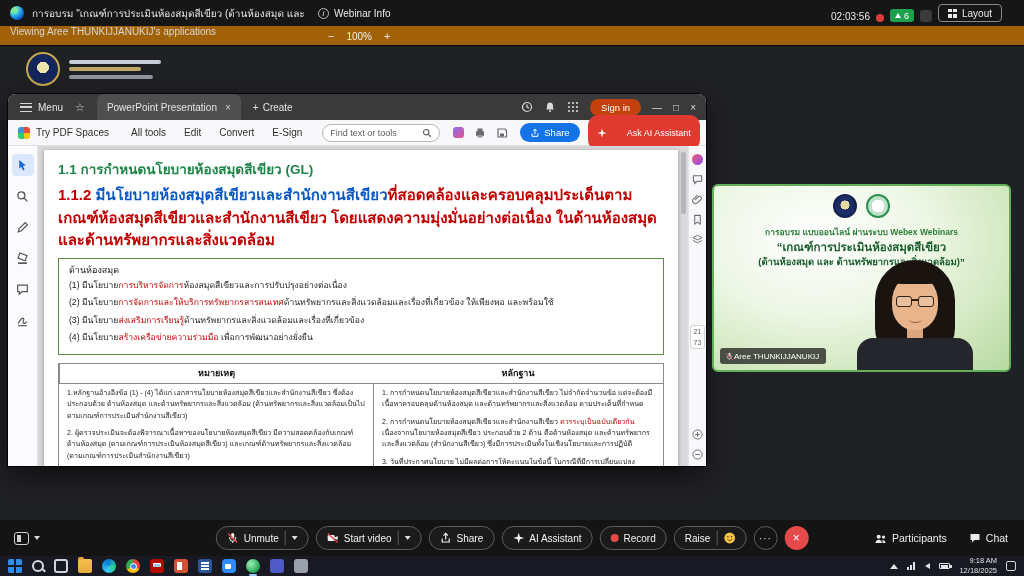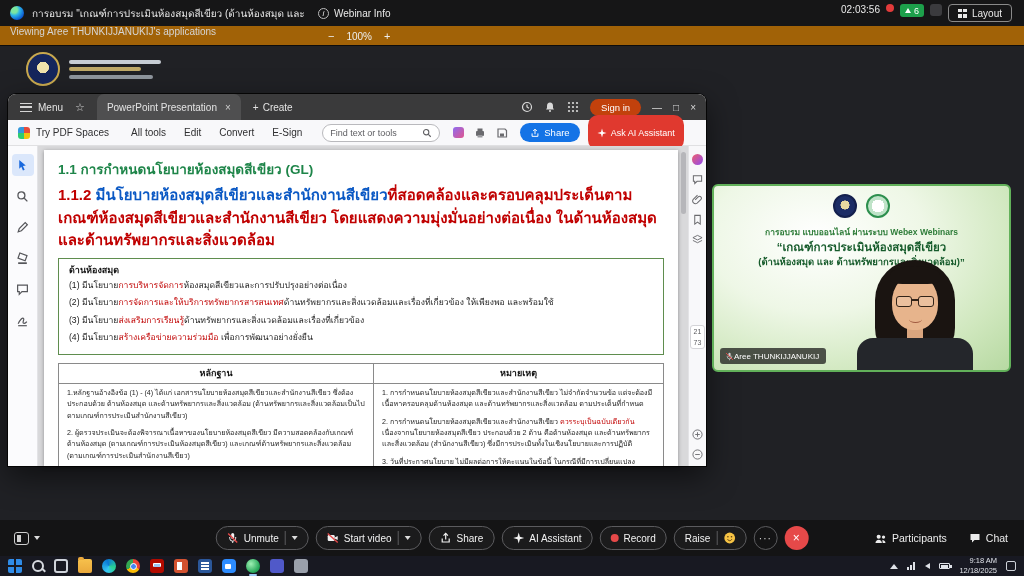--- a/index.html
+++ b/index.html
@@ -7,21 +7,21 @@
   body{background:#000;font-family:"Liberation Sans","DejaVu Sans",sans-serif}
   #stage{position:relative;width:1024px;height:576px;overflow:hidden;background:#202125;font-family:"Liberation Sans","DejaVu Sans",sans-serif}
   svg{display:block}
 
   
   .topbar{position:absolute;top:0;left:0;width:1024px;height:26px;background:#161617;display:flex;align-items:center;color:#e9e9e9;font-size:10px}
   .webex-logo{width:14px;height:14px;border-radius:50%;margin:0 8px 0 10px;background:radial-gradient(circle at 30% 28%,#7be6a0 0 22%,#2bb3e8 40%,#0b57d0 75%,#073e9e)}
   .mtitle{white-space:nowrap;max-width:272px;overflow:hidden}
   .winfo{margin-left:14px;display:flex;align-items:center;gap:5px;background:none;border:none;color:#e9e9e9;font-size:10px;cursor:pointer}
   .i-circle{width:11px;height:11px;border:1px solid #bbb;border-radius:50%;font-size:8px;font-style:italic;display:flex;align-items:center;justify-content:center}
-  .top-right{margin-left:auto;display:flex;align-items:flex-start;gap:6px;padding-right:12px}
+  .top-right{margin-left:auto;display:flex;align-items:flex-end;gap:6px;padding-right:22px}
   .rec-dot{width:8px;height:8px;border-radius:50%;background:#e23b3b}
   .conn-badge{display:flex;align-items:center;gap:3px;background:#1da04b;border-radius:3px;padding:1.5px 5px;font-size:9px;color:#fff}
   .up-tri{width:0;height:0;border-left:3.5px solid transparent;border-right:3.5px solid transparent;border-bottom:5px solid #fff}
   .dim-ic{width:12px;height:12px;background:#3b3b3e;border-radius:3px}
   .layout-btn{display:flex;align-items:center;gap:5px;border:1px solid #8a8a8a;border-radius:4px;background:none;color:#e9e9e9;font-size:10px;padding:2.5px 9px;cursor:pointer}
   .grid-glyph{width:9px;height:9px;display:grid;grid-template-columns:1fr 1fr;grid-template-rows:1fr 1fr;gap:1.5px}
   .grid-glyph i{background:#e9e9e9}
 
   
   .viewbar{position:absolute;top:26px;left:0;width:1024px;height:20px;background:#a16207;color:#d5d5d5;font-size:10px;display:flex;align-items:flex-start;padding-left:10px;border-bottom:1px solid #0c0c0c}
@@ -53,40 +53,40 @@
 
   .pdf-toolbar{position:absolute;top:26px;left:0;right:0;height:26px;background:#f8f8fa;border-bottom:1px solid #e0e0e2;display:flex;align-items:center;font-size:10px;color:#2f2f31}
   .pinwheel{width:12px;height:12px;margin-left:10px;border-radius:3px;background:conic-gradient(#e74c3c 0 25%,#f1c40f 0 50%,#2ecc71 0 75%,#3498db 0 100%)}
   .spaces-label{margin-left:6px;cursor:pointer}
   .pdf-nav{display:flex;gap:18px;margin-left:22px}
   .pdf-nav span{cursor:pointer}
   .search-pill{margin-left:20px;width:118px;height:18px;border:1px solid #b9b9bd;border-radius:9px;background:#fff;display:flex;align-items:center;justify-content:space-between;padding:0 7px;color:#5d5d61;font-size:9px;cursor:text}
   .tool-ics{display:flex;gap:10px;margin-left:13px;align-items:center}
   .gem{width:11px;height:11px;border-radius:3px;background:linear-gradient(135deg,#8e6cf1,#e0558e)}
   .share-btn{margin-left:12px;height:19px;background:#1473e6;padding:0 10px;border-radius:10px;color:#fff;border:none;font-size:9.5px;display:flex;align-items:center;gap:4px;cursor:pointer}
-  .ai-btn{margin-left:8px;height:35px;background:#e0392f;padding:13px 9px;border-radius:10px;color:#fff;border:none;font-size:9px;display:flex;align-items:center;gap:4px;cursor:pointer}
+  .ai-btn{margin-left:8px;height:35px;background:#e0392f;padding:13px 9px;border-radius:10px;color:#fff;border:none;font-size:9px;display:flex;align-items:center;gap:20px;cursor:pointer}
 
   .pdf-leftrail{position:absolute;top:52px;left:0;width:30px;bottom:0;background:#fbfbfd;border-right:1px solid #e3e3e6;display:flex;flex-direction:column;align-items:center;padding-top:8px;gap:9px}
   .lr-btn{width:22px;height:22px;border-radius:4px;display:flex;align-items:center;justify-content:center;color:#55565a;cursor:pointer}
   .lr-btn.active{background:#dbe7fb}
 
   .pdf-rightrail{position:absolute;top:52px;right:0;width:18px;bottom:0;background:#f8f8fa;border-left:1px solid #e3e3e6;display:flex;flex-direction:column;align-items:center;padding:8px 0 6px;gap:9px;font-size:7px;color:#5a5a5e}
   .rr-gap{flex:1}
   .ai-dot{width:11px;height:11px;border-radius:50%;background:linear-gradient(135deg,#f05d6c,#8e4cf1)}
   .pagebox{display:flex;flex-direction:column;align-items:center;gap:4px;border:1px solid #d4d4d8;border-radius:3px;padding:2px 2.5px;background:#fff}
 
   .pdf-canvas{position:absolute;top:52px;left:30px;right:18px;bottom:0;background:#d9d9db}
   .page{position:absolute;left:6px;top:4px;right:10px;bottom:0;background:#fff;box-shadow:0 1px 4px rgba(0,0,0,.35);padding:8px 14px;overflow:hidden}
   .vscroll{position:absolute;right:2px;top:6px;width:5px;height:62px;background:#b6b6ba;border-radius:3px;cursor:pointer}
 
   .doc-title{font-size:13.5px;font-weight:bold;color:#1e8549}
   .doc-intro{margin-top:4px;font-size:15px;font-weight:bold;line-height:1.5}
   .seg-r{color:#c00000}.seg-b{color:#0a58c4}.seg-d{color:#1a1a1a}
   .doc-box{margin-top:6px;border:1px solid #5f8d4e;padding:4px 10px 7px}
-  .doc-box-h{font-size:9px;font-weight:bold;color:#111}
+  .doc-box-h{font-size:9px;font-weight:normal;color:#111}
   .doc-item{font-size:8.6px;line-height:2.05;white-space:nowrap;overflow:hidden}
   .doc-table{margin-top:8px;display:grid;grid-template-columns:52% 48%;border:1px solid #8a8a8a}
   .dt-h{font-size:9px;font-weight:bold;text-align:center;padding:2px 0 3px;border-bottom:1px solid #8a8a8a;color:#111}
   .dt-h.c2,.dt-c.c2{border-left:1px solid #8a8a8a}
   .dt-c{padding:4px 8px;font-size:7.1px;line-height:1.6;color:#1c1c1c}
   .dt-c p{margin-bottom:6px}
 
   
   .video{position:absolute;top:138px;left:712px;width:299px;height:188px;border:2px solid #62b15a;border-radius:6px;overflow:hidden;background:radial-gradient(ellipse at 35% 28%,#ffffff 0%,#eef7e6 40%,#cfe7bd 75%,#b7d9a2 100%)}
   .v-logos{position:absolute;top:8px;left:0;right:0;display:flex;justify-content:center;gap:9px}
@@ -339,22 +339,22 @@
           <div class="doc-title">1.1 การกำหนดนโยบายห้องสมุดสีเขียว (GL)</div>
           <div class="doc-intro"><span class="seg-r">1.1.2 </span><span class="seg-b">มีนโยบายห้องสมุดสีเขียวและสำนักงานสีเขียว</span><span class="seg-r">ที่สอดคล้องและครอบคลุมประเด็นตามเกณฑ์ห้องสมุดสีเขียวและสำนักงานสีเขียว โดยแสดงความมุ่งมั่นอย่างต่อเนื่อง </span><span class="seg-r">ในด้านห้องสมุด และด้านทรัพยากรและสิ่งแวดล้อม</span></div>
           <div class="doc-box">
             <div class="doc-box-h">ด้านห้องสมุด</div>
             <div class="doc-item"><span class="seg-d">(1) มีนโยบาย</span><span class="seg-r">การบริหารจัดการ</span><span class="seg-d">ห้องสมุดสีเขียวและการปรับปรุงอย่างต่อเนื่อง</span></div>
             <div class="doc-item"><span class="seg-d">(2) มีนโยบาย</span><span class="seg-r">การจัดการและให้บริการทรัพยากรสารสนเทศ</span><span class="seg-d">ด้านทรัพยากรและสิ่งแวดล้อมและเรื่องที่เกี่ยวข้อง ให้เพียงพอ และพร้อมใช้</span></div>
             <div class="doc-item"><span class="seg-d">(3) มีนโยบาย</span><span class="seg-r">ส่งเสริมการเรียนรู้</span><span class="seg-d">ด้านทรัพยากรและสิ่งแวดล้อมและเรื่องที่เกี่ยวข้อง</span></div>
             <div class="doc-item"><span class="seg-d">(4) มีนโยบาย</span><span class="seg-r">สร้างเครือข่ายความร่วมมือ</span><span class="seg-d"> เพื่อการพัฒนาอย่างยั่งยืน</span></div>
           </div>
           <div class="doc-table">
+            <div class="dt-h c2">หมายเหตุ</div>
             <div class="dt-h c1">หลักฐาน</div>
-            <div class="dt-h c2">หมายเหตุ</div>
             <div class="dt-c c1">
               <p>1.หลักฐานอ้างอิงข้อ (1) - (4) ได้แก่ เอกสารนโยบายห้องสมุดสีเขียวและสำนักงานสีเขียว ซึ่งต้องประกอบด้วย ด้านห้องสมุด และด้านทรัพยากรและสิ่งแวดล้อม (ด้านทรัพยากรและสิ่งแวดล้อมเป็นไปตามเกณฑ์การประเมินสำนักงานสีเขียว)</p>
               <p>2. ผู้ตรวจประเมินจะต้องพิจารณาเนื้อหาของนโยบายห้องสมุดสีเขียว มีความสอดคล้องกับเกณฑ์ด้านห้องสมุด (ตามเกณฑ์การประเมินห้องสมุดสีเขียว) และเกณฑ์ด้านทรัพยากรและสิ่งแวดล้อม (ตามเกณฑ์การประเมินสำนักงานสีเขียว)</p>
             </div>
             <div class="dt-c c2">
               <p><span class="seg-d">1. การกำหนดนโยบายห้องสมุดสีเขียวและสำนักงานสีเขียว ไม่จำกัดจำนวนข้อ แต่จะต้องมีเนื้อหาครอบคลุมด้านห้องสมุด และด้านทรัพยากรและสิ่งแวดล้อม ตามประเด็นที่กำหนด</span></p>
               <p><span class="seg-d">2. การกำหนดนโยบายห้องสมุดสีเขียวและสำนักงานสีเขียว </span><span class="seg-r">ควรระบุเป็นฉบับเดียวกัน</span><span class="seg-d"> เนื่องจากนโยบายห้องสมุดสีเขียว ประกอบด้วย 2 ด้าน คือด้านห้องสมุด และด้านทรัพยากรและสิ่งแวดล้อม (สำนักงานสีเขียว) ซึ่งมีการประเมินทั้งในเชิงนโยบายและการปฏิบัติ</span></p>
               <p><span class="seg-d">3. วันที่ประกาศนโยบาย ไม่มีผลต่อการให้คะแนนในข้อนี้ ในกรณีที่มีการเปลี่ยนแปลงนโยบาย ควรนำนโยบายที่เคยมีการประกาศจนถึงปัจจุบันมาแสดงด้วย</span></p>
             </div>
           </div>

